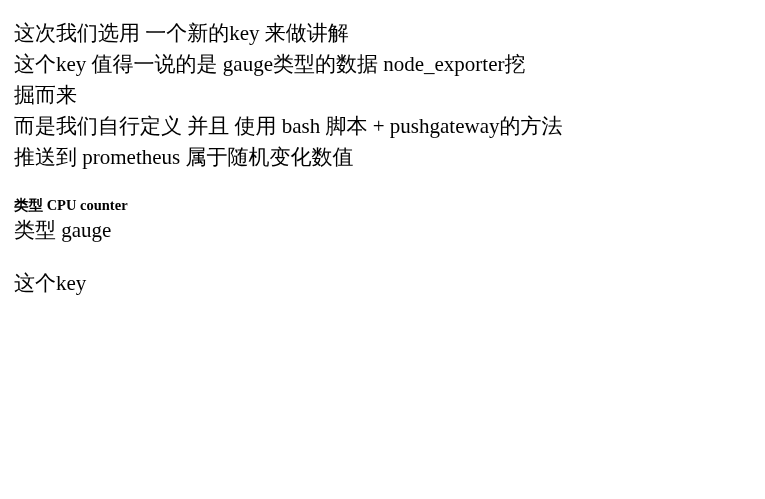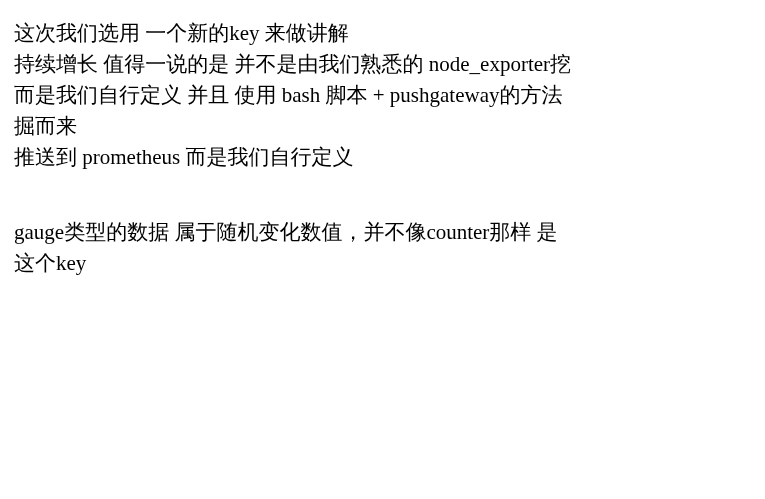--- a/index.html
+++ b/index.html
@@ -44,29 +44,32 @@
     margin: 0;
   }
 </style>
 </head>
 <body>
 
 <div class="page">
 
   <div class="block">
     <p class="para">这次我们选用 一个新的key 来做讲解</p>
-    <p class="para">持续增长 值得一说的是 并不是由我们熟悉的 node_exporter挖</p>
+    <p class="para">这个key 值得一说的是 gauge类型的数据 node_exporter挖</p>
+    <p class="para">掘而来</p>
     <p class="para">而是我们自行定义 并且 使用 bash 脚本 + pushgateway的方法</p>
-    <p class="para">掘而来</p>
-    <p class="para">推送到 prometheus 而是我们自行定义</p>
+    <p class="para">推送到 prometheus 属于随机变化数值</p>
   </div>
 
   <div class="spacer-md"></div>
 
+  <div class="block">
+    <p class="small-label">类型 CPU counter</p>
+    <p class="para">类型 gauge</p>
+  </div>
 
   <div class="spacer-md"></div>
 
   <div class="block">
-    <p class="para">gauge类型的数据 属于随机变化数值，并不像counter那样 是</p>
     <p class="para">这个key</p>
   </div>
 
 </div>
 
 </body></html>

